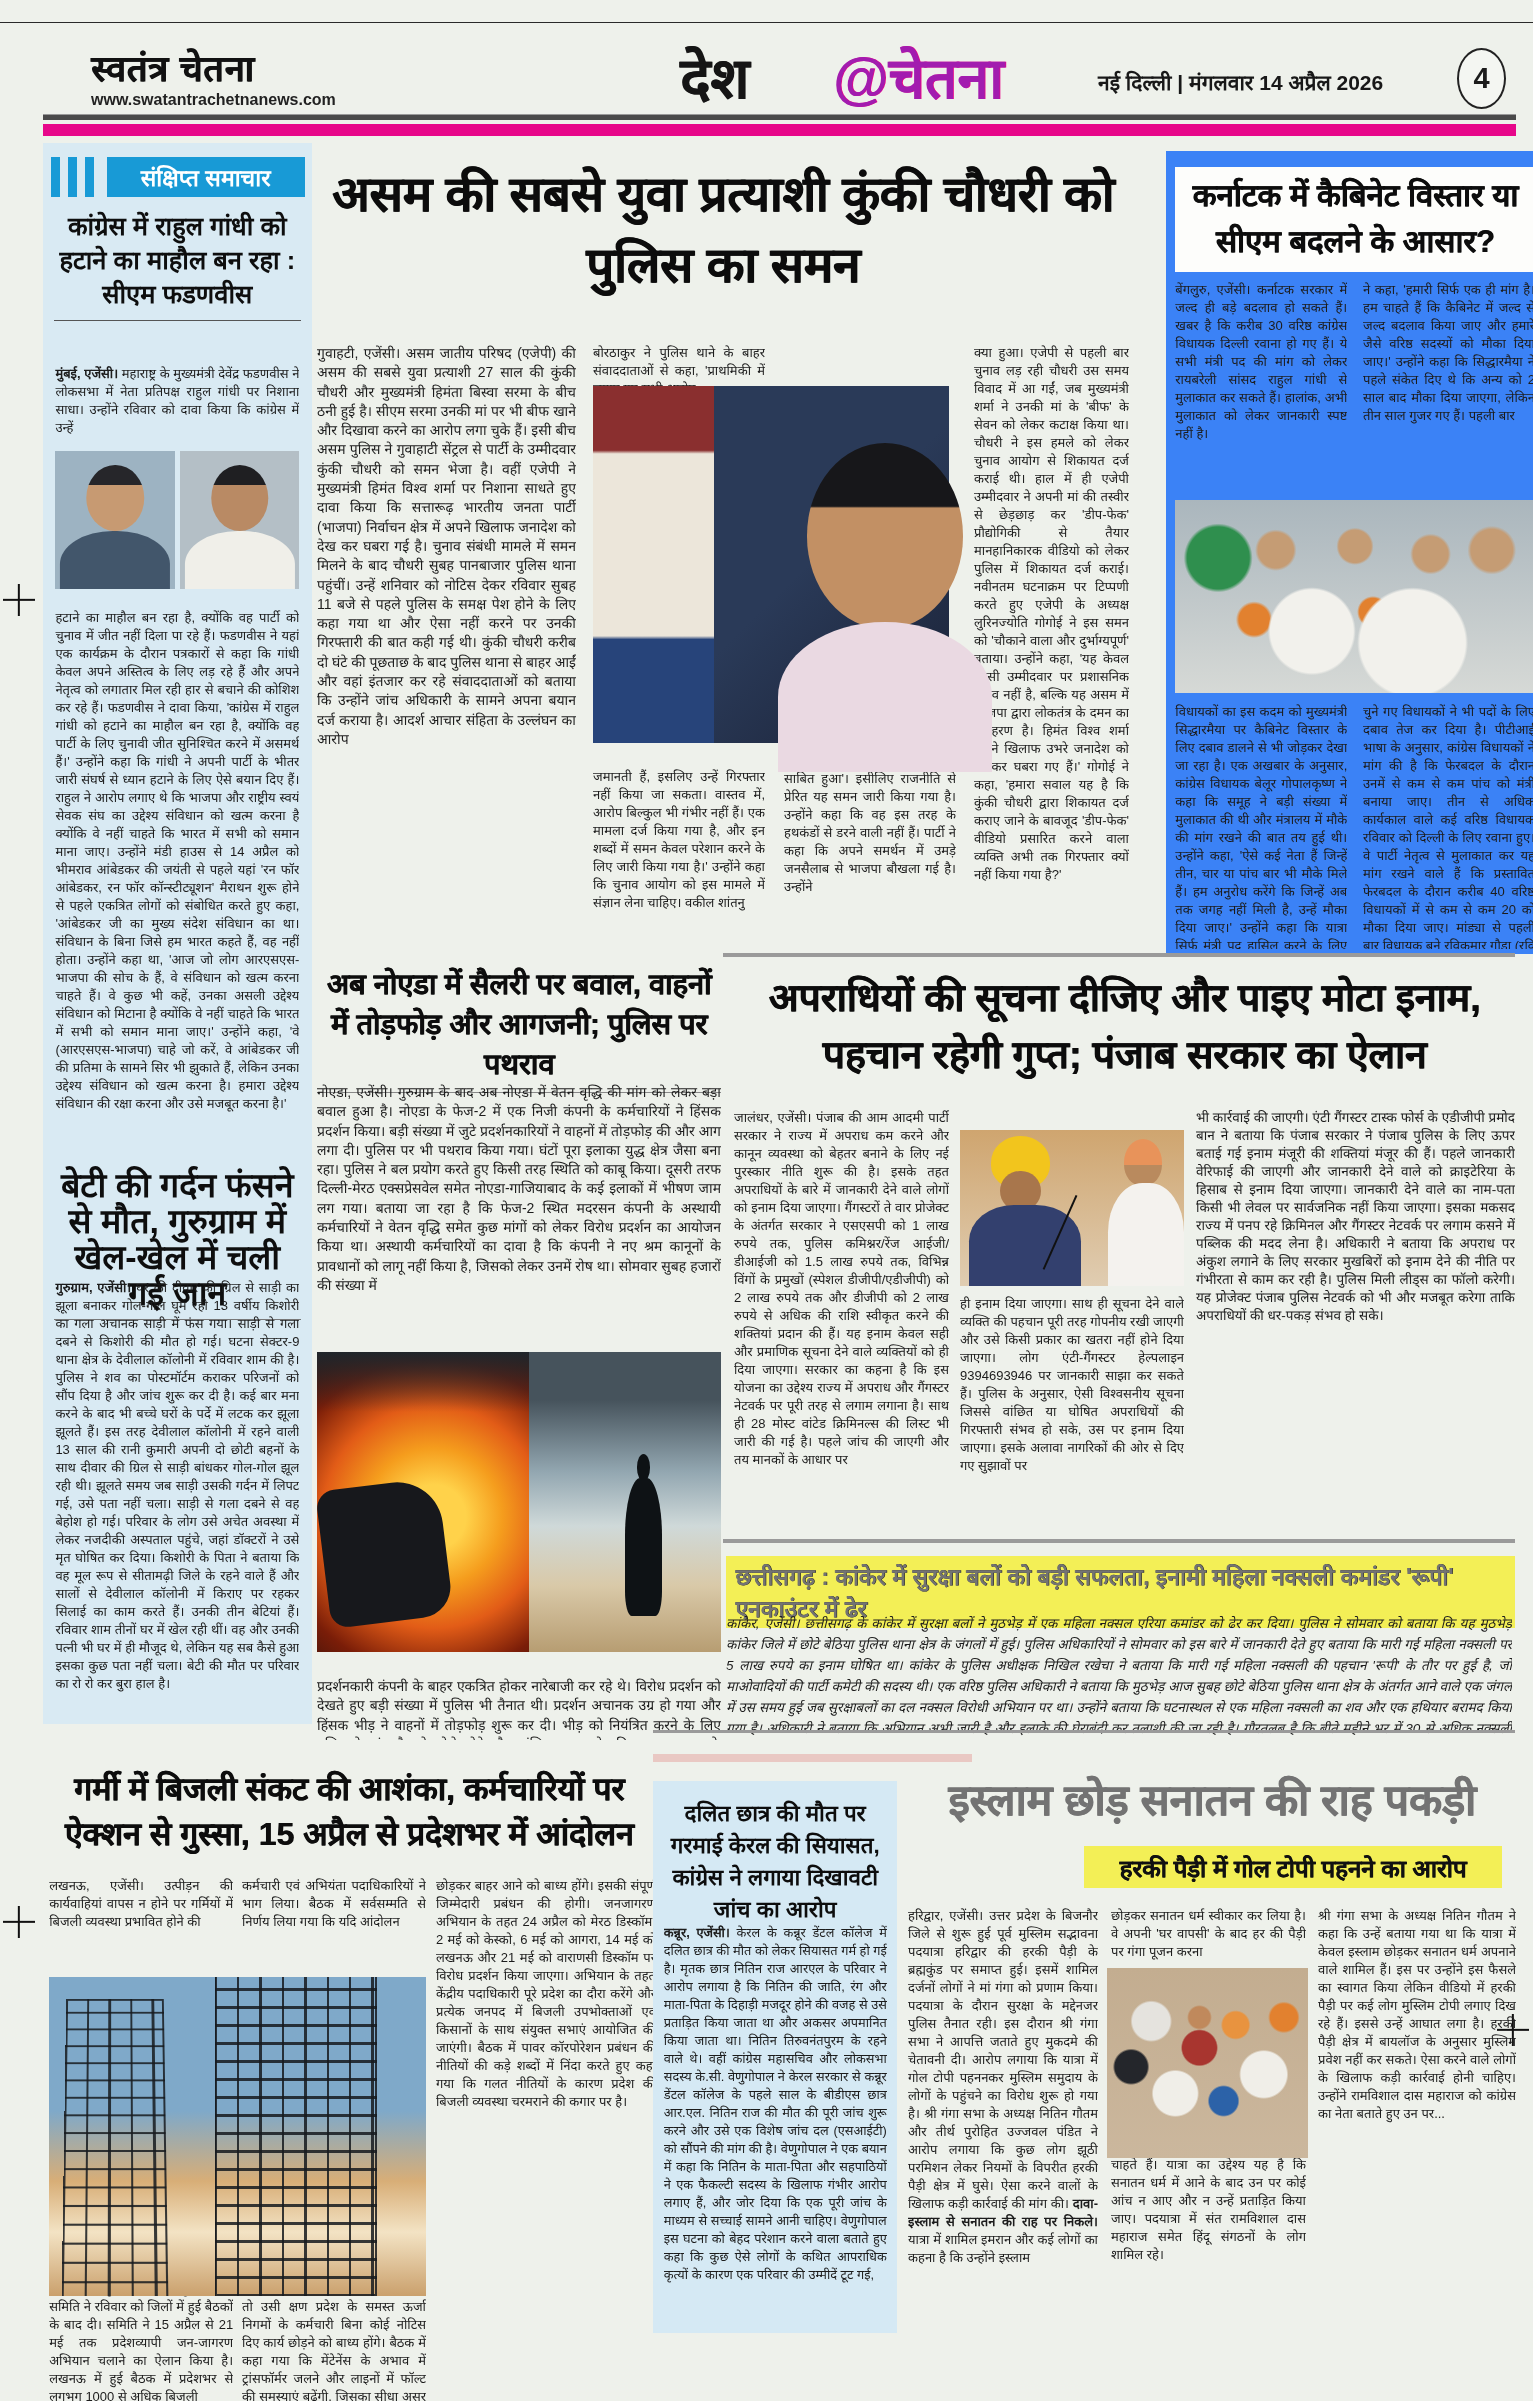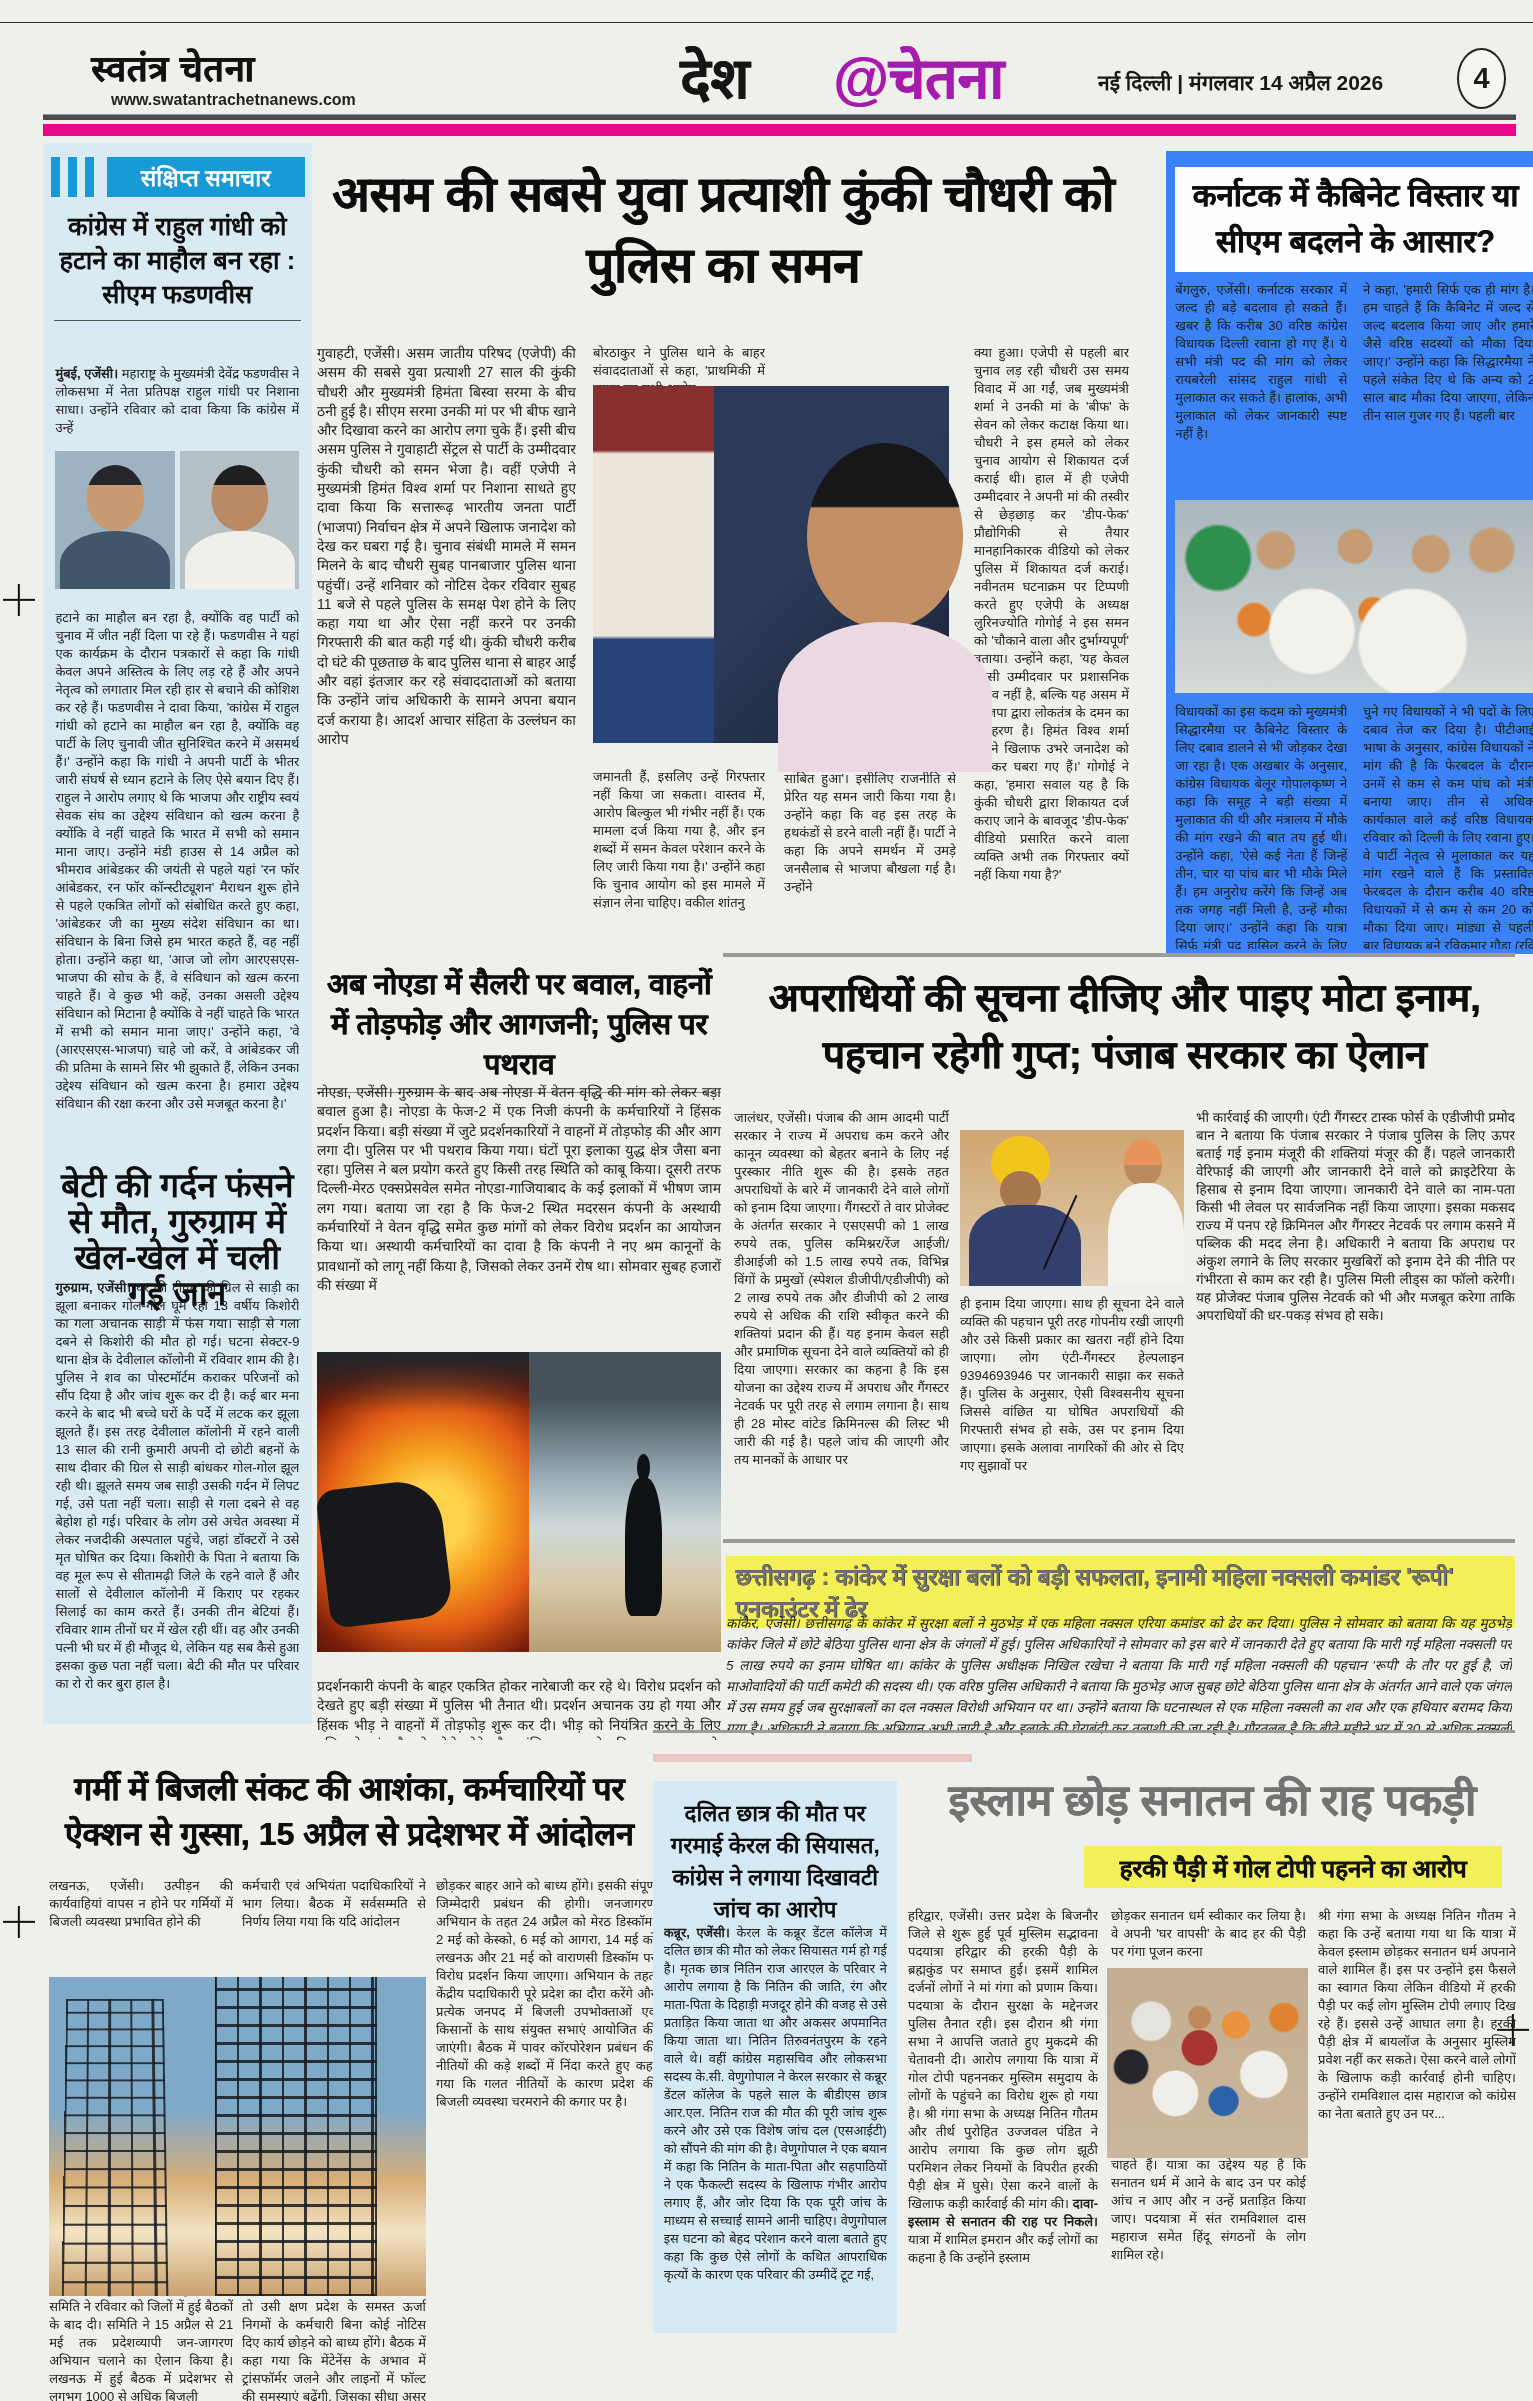--- a/index.html
+++ b/index.html
@@ -1,21 +1,21 @@
 <!DOCTYPE html>
 <html style="font-size:12.4px"><head>
 <meta charset="utf-8">
 <style>
   html,body{margin:0;padding:0;background:#d8d8d8;}
   .page{position:relative;width:1534px;height:2401px;background:#eef1eb;overflow:hidden;
         font-family:"Liberation Sans",sans-serif;color:#1c1c1c;}
   .topline{position:absolute;left:0;top:21.6px;width:100%;height:1.5px;background:#2a2a2a;}
   
   .masthead{position:absolute;left:91px;top:43px;font-size:36px;font-weight:900;color:#111;letter-spacing:0.8px;text-shadow:0.8px 0 0 #111;}
-  .website{position:absolute;left:91px;top:91px;font-size:16px;font-weight:700;color:#222;margin-left:20px;}
+  .website{position:absolute;left:91px;top:91px;font-size:16px;font-weight:700;color:#222;}
   .section-title{position:absolute;left:680px;top:37px;font-size:57px;font-weight:900;color:#151515;text-shadow:0.8px 0 0 #151515;}
   .section-tag{position:absolute;left:833px;top:37px;font-size:57px;font-weight:900;color:#a21caf;text-shadow:0.8px 0 0 #e7078a;}
   .dateline{position:absolute;left:1098px;top:68px;font-size:21px;font-weight:900;color:#181818;}
   .pagenum{position:absolute;left:1457px;top:48px;width:45px;height:57px;border:2.3px solid #222;border-radius:50%;
            display:flex;align-items:center;justify-content:center;font-size:29px;font-weight:900;background:#f4f6f2;}
   .rule-gray{position:absolute;left:43px;top:114px;width:1473px;height:4.6px;background:#4a4a4a;border-top:1.5px solid #999;}
   .rule-pink{position:absolute;left:43px;top:124px;width:1473px;height:12.4px;background:#e7078a;}
   
   .cross{position:absolute;width:32px;height:32px;}
   .cross::before,.cross::after{content:"";position:absolute;background:#111;}

